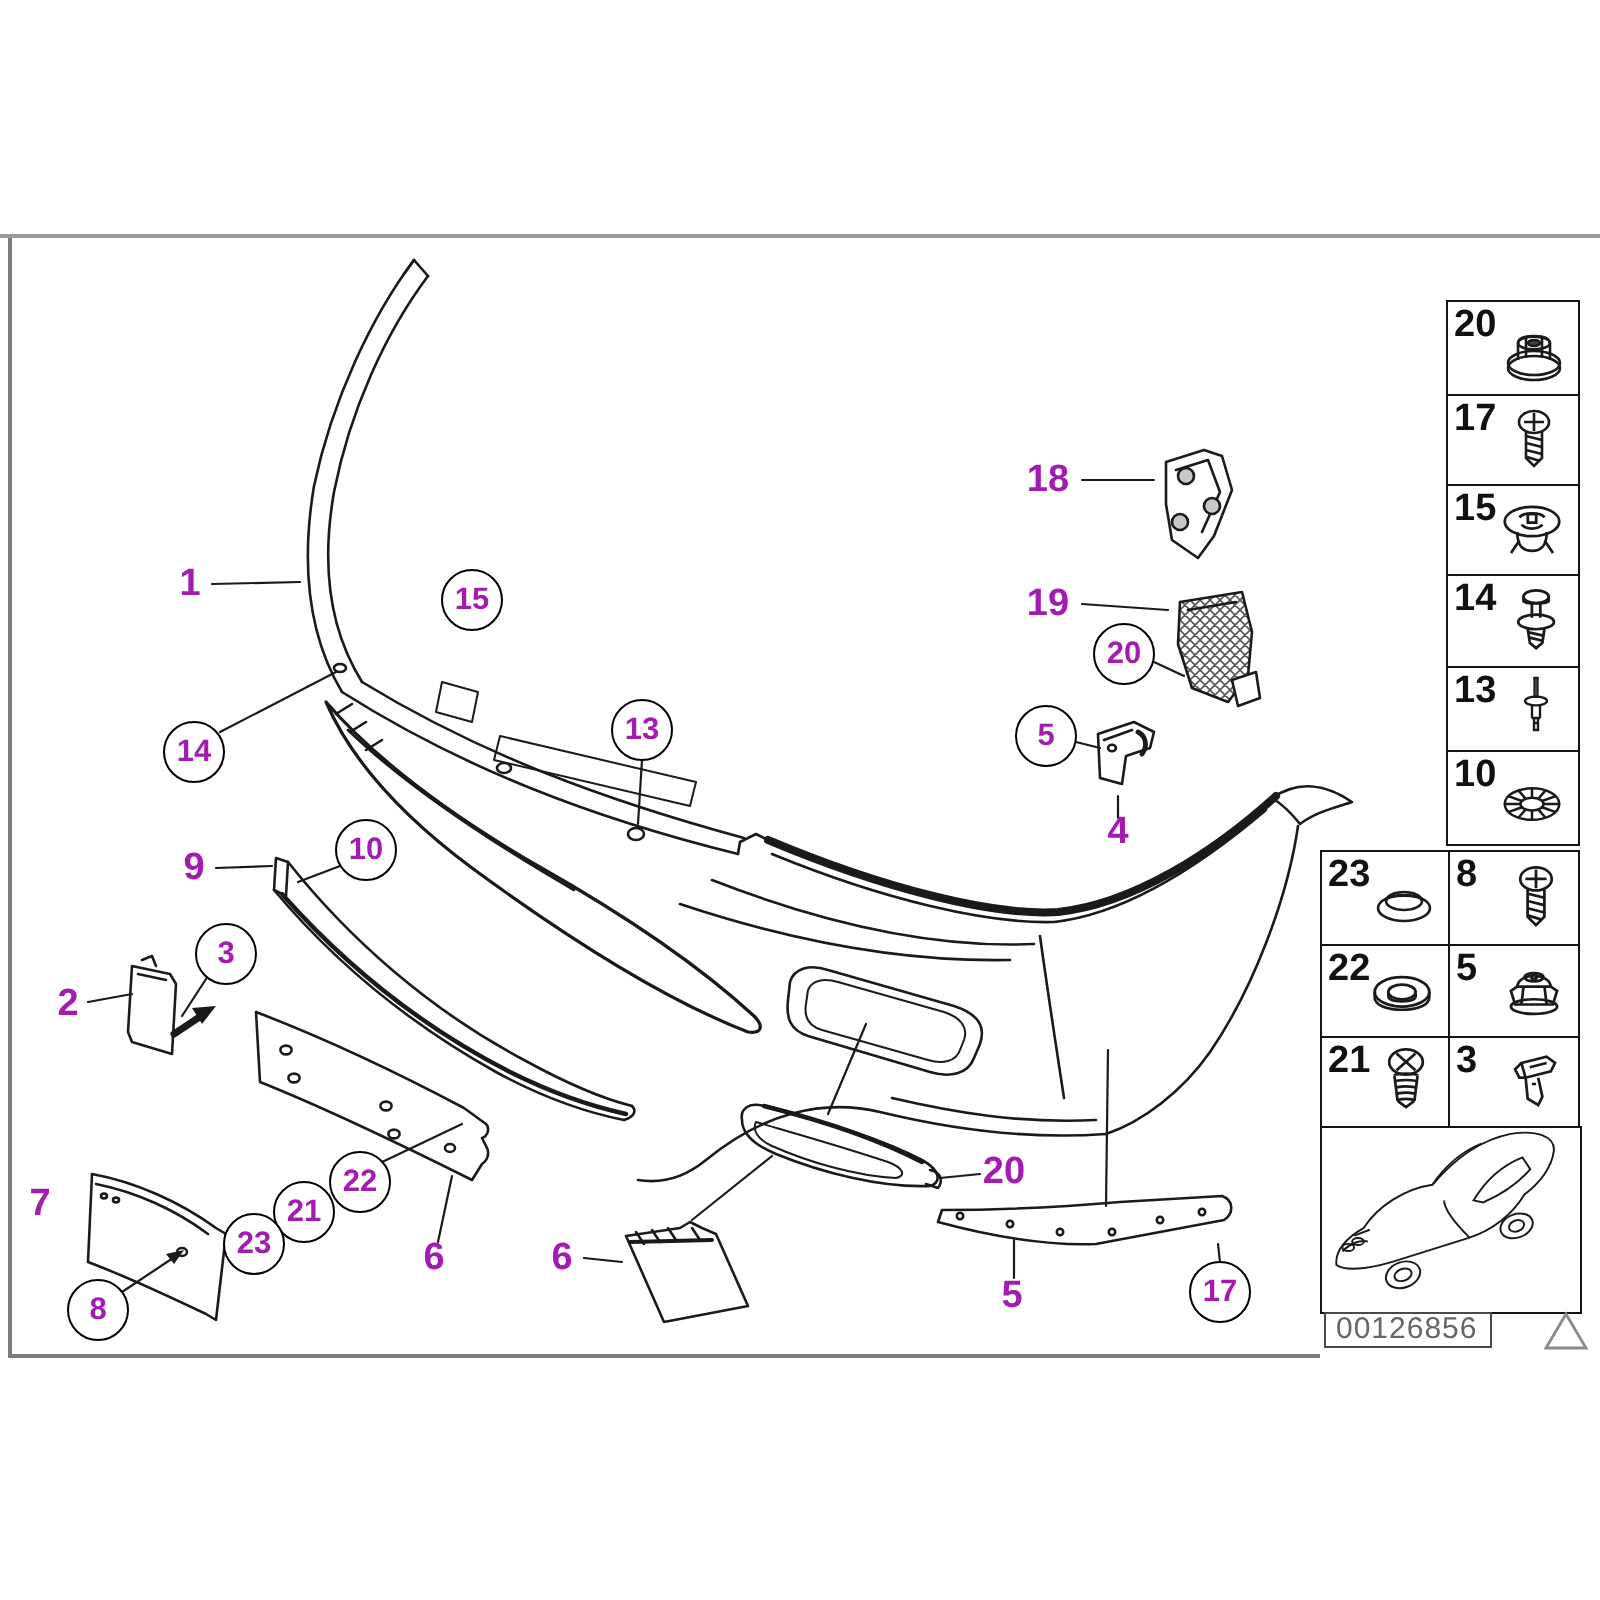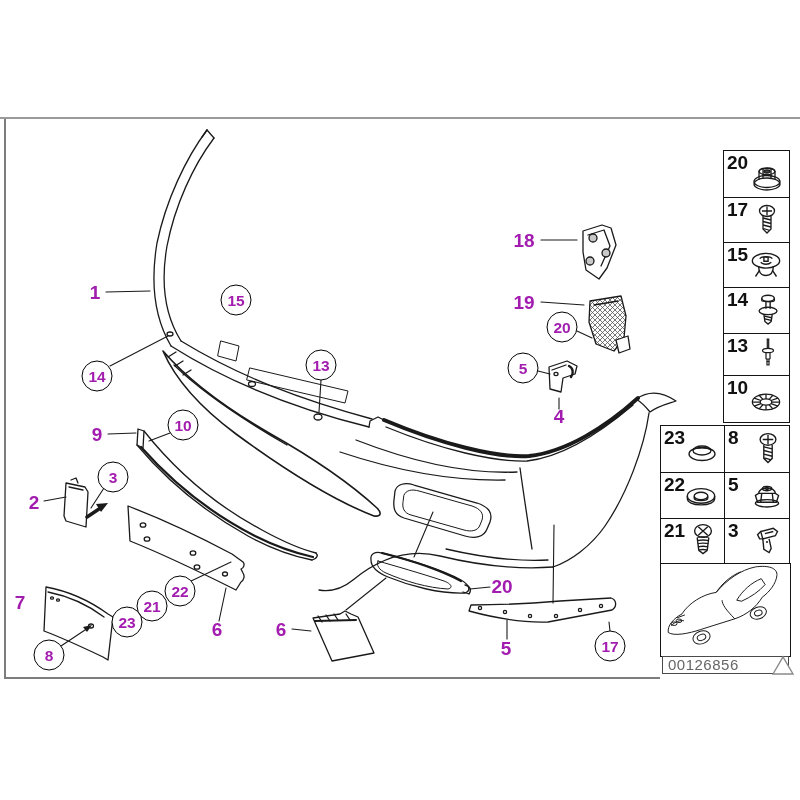--- a/index.html
+++ b/index.html
@@ -12,21 +12,21 @@
   .co{position:absolute;transform:translate(-50%,-50%);font-weight:bold;font-size:19px;
       line-height:1;color:#a21caf;z-index:5;text-align:center;}
   .co.circ{width:29px;height:29px;border:1.8px solid #000;border-radius:50%;background:#fff;
       display:flex;align-items:center;justify-content:center;font-size:15.5px;}
   
   .cell{position:absolute;border:1px solid #141414;background:#fff;box-sizing:border-box;z-index:4;}
   .cell .num{position:absolute;left:3px;top:1px;font-weight:bold;font-size:19px;}
   .cell .icon{position:absolute;right:0;bottom:0;}
   #carbox{position:absolute;left:660px;top:563px;width:131px;height:94px;border:1px solid #141414;
       box-sizing:border-box;background:#fff;z-index:4;}
-  #pnbox{position:absolute;left:662px;top:656px;width:127px;height:18px;border:1.5px solid #4a4a4a;
+  #pnbox{position:absolute;left:662px;top:656px;width:84px;height:18px;border:1.5px solid #4a4a4a;
       box-sizing:border-box;background:#fff;z-index:4;font-size:15px;color:#666;
       letter-spacing:0.5px;padding:0 0 0 5px;line-height:15px;}
   #warntri{position:absolute;left:770px;top:654px;z-index:4;}
 </style>
 </head>
 <body>
 
 <div id="stage">
 
   <div class="rule" style="left:0;top:117px;width:800px;height:2px;"></div>

